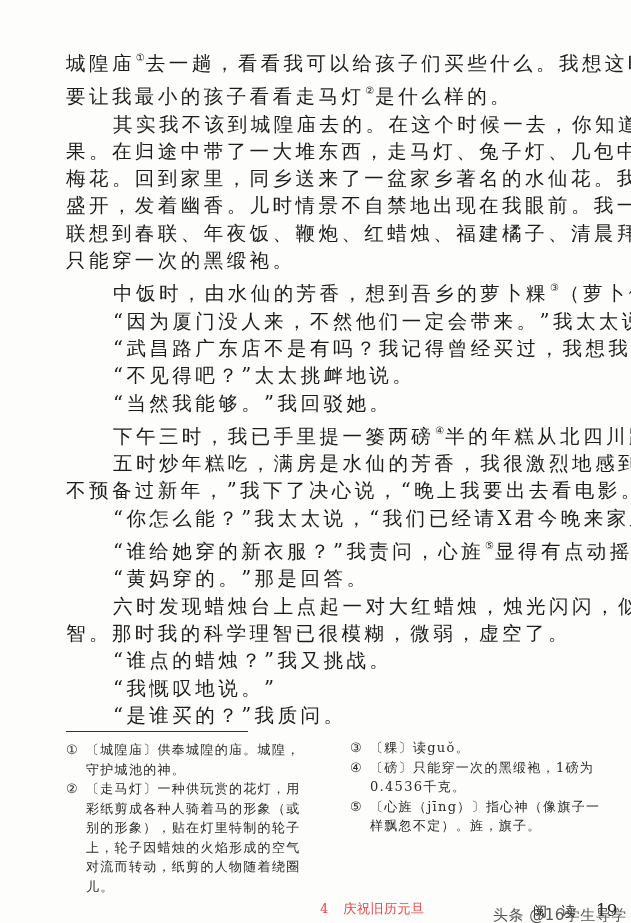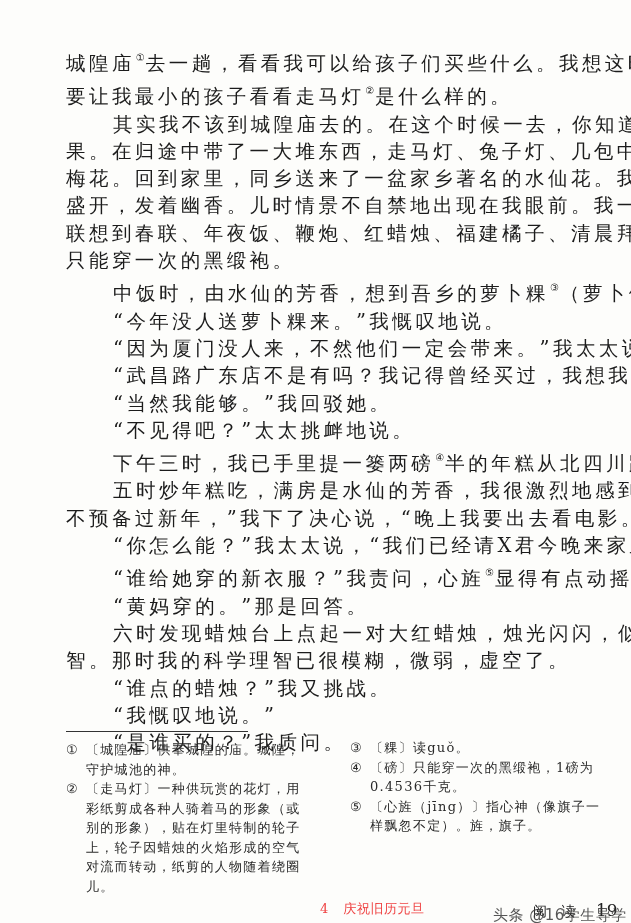--- a/index.html
+++ b/index.html
@@ -50,25 +50,24 @@
   <div class="body-text" id="body-text">
       <p><span>城隍庙</span><sup class="fn">①</sup><span>去一趟，看看我可以给孩子们买些什么。我想这时总有灯笼可买，我</span></p>
       <p><span>要让我最小的孩子看看走马灯</span><sup class="fn">②</sup><span>是什么样的。</span></p>
       <p class="indent"><span>其实我不该到城隍庙去的。在这个时候一去，你知道，当然会有什么结</span></p>
       <p><span>果。在归途中带了一大堆东西，走马灯、兔子灯、几包中国的玩具，还有几枝</span></p>
       <p><span>梅花。回到家里，同乡送来了一盆家乡著名的水仙花。我记得儿时新年，水仙</span></p>
       <p><span>盛开，发着幽香。儿时情景不自禁地出现在我眼前。我一闻到水仙的芬芳，就</span></p>
       <p><span>联想到春联、年夜饭、鞭炮、红蜡烛、福建橘子、清晨拜年，还有我那件一年</span></p>
       <p><span>只能穿一次的黑缎袍。</span></p>
       <p class="indent"><span>中饭时，由水仙的芳香，想到吾乡的萝卜粿</span><sup class="fn">③</sup><span>（萝卜做的年糕）。</span></p>
-      <p class="indent"><span>“今年没人送萝卜粿来。”我慨叹地说。</span></p>
       <p class="indent"><span>“因为厦门没人来，不然他们一定会带来。”我太太说。</span></p>
       <p class="indent"><span>“武昌路广东店不是有吗？我记得曾经买过，我想我仍然能找到那家店。”</span></p>
+      <p class="indent"><span>“不见得吧？”太太挑衅地说。</span></p>
       <p class="indent"><span>“当然我能够。”我回驳她。</span></p>
-      <p class="indent"><span>“不见得吧？”太太挑衅地说。</span></p>
       <p class="indent"><span>下午三时，我已手里提一篓两磅</span><sup class="fn">④</sup><span>半的年糕从北四川路乘公共汽车回来。</span></p>
       <p class="indent"><span>五时炒年糕吃，满房是水仙的芳香，我很激烈地感到我像一个罪人。“我</span></p>
       <p><span>不预备过新年，”我下了决心说，“晚上我要出去看电影。”</span></p>
       <p class="indent"><span>“你怎么能？”我太太说，“我们已经请X君今晚来家里吃饭。”那真糟透了。</span></p>
       <p class="indent"><span>“谁给她穿的新衣服？”我责问，心旌</span><sup class="fn">⑤</sup><span>显得有点动摇，但还能坚持。</span></p>
       <p class="indent"><span>“黄妈穿的。”那是回答。</span></p>
       <p class="indent"><span>六时发现蜡烛台上点起一对大红蜡烛，烛光闪闪，似在嘲笑我的科学理</span></p>
       <p><span>智。那时我的科学理智已很模糊，微弱，虚空了。</span></p>
       <p class="indent"><span>“谁点的蜡烛？”我又挑战。</span></p>
       <p class="indent"><span>“我慨叹地说。”</span></p>

